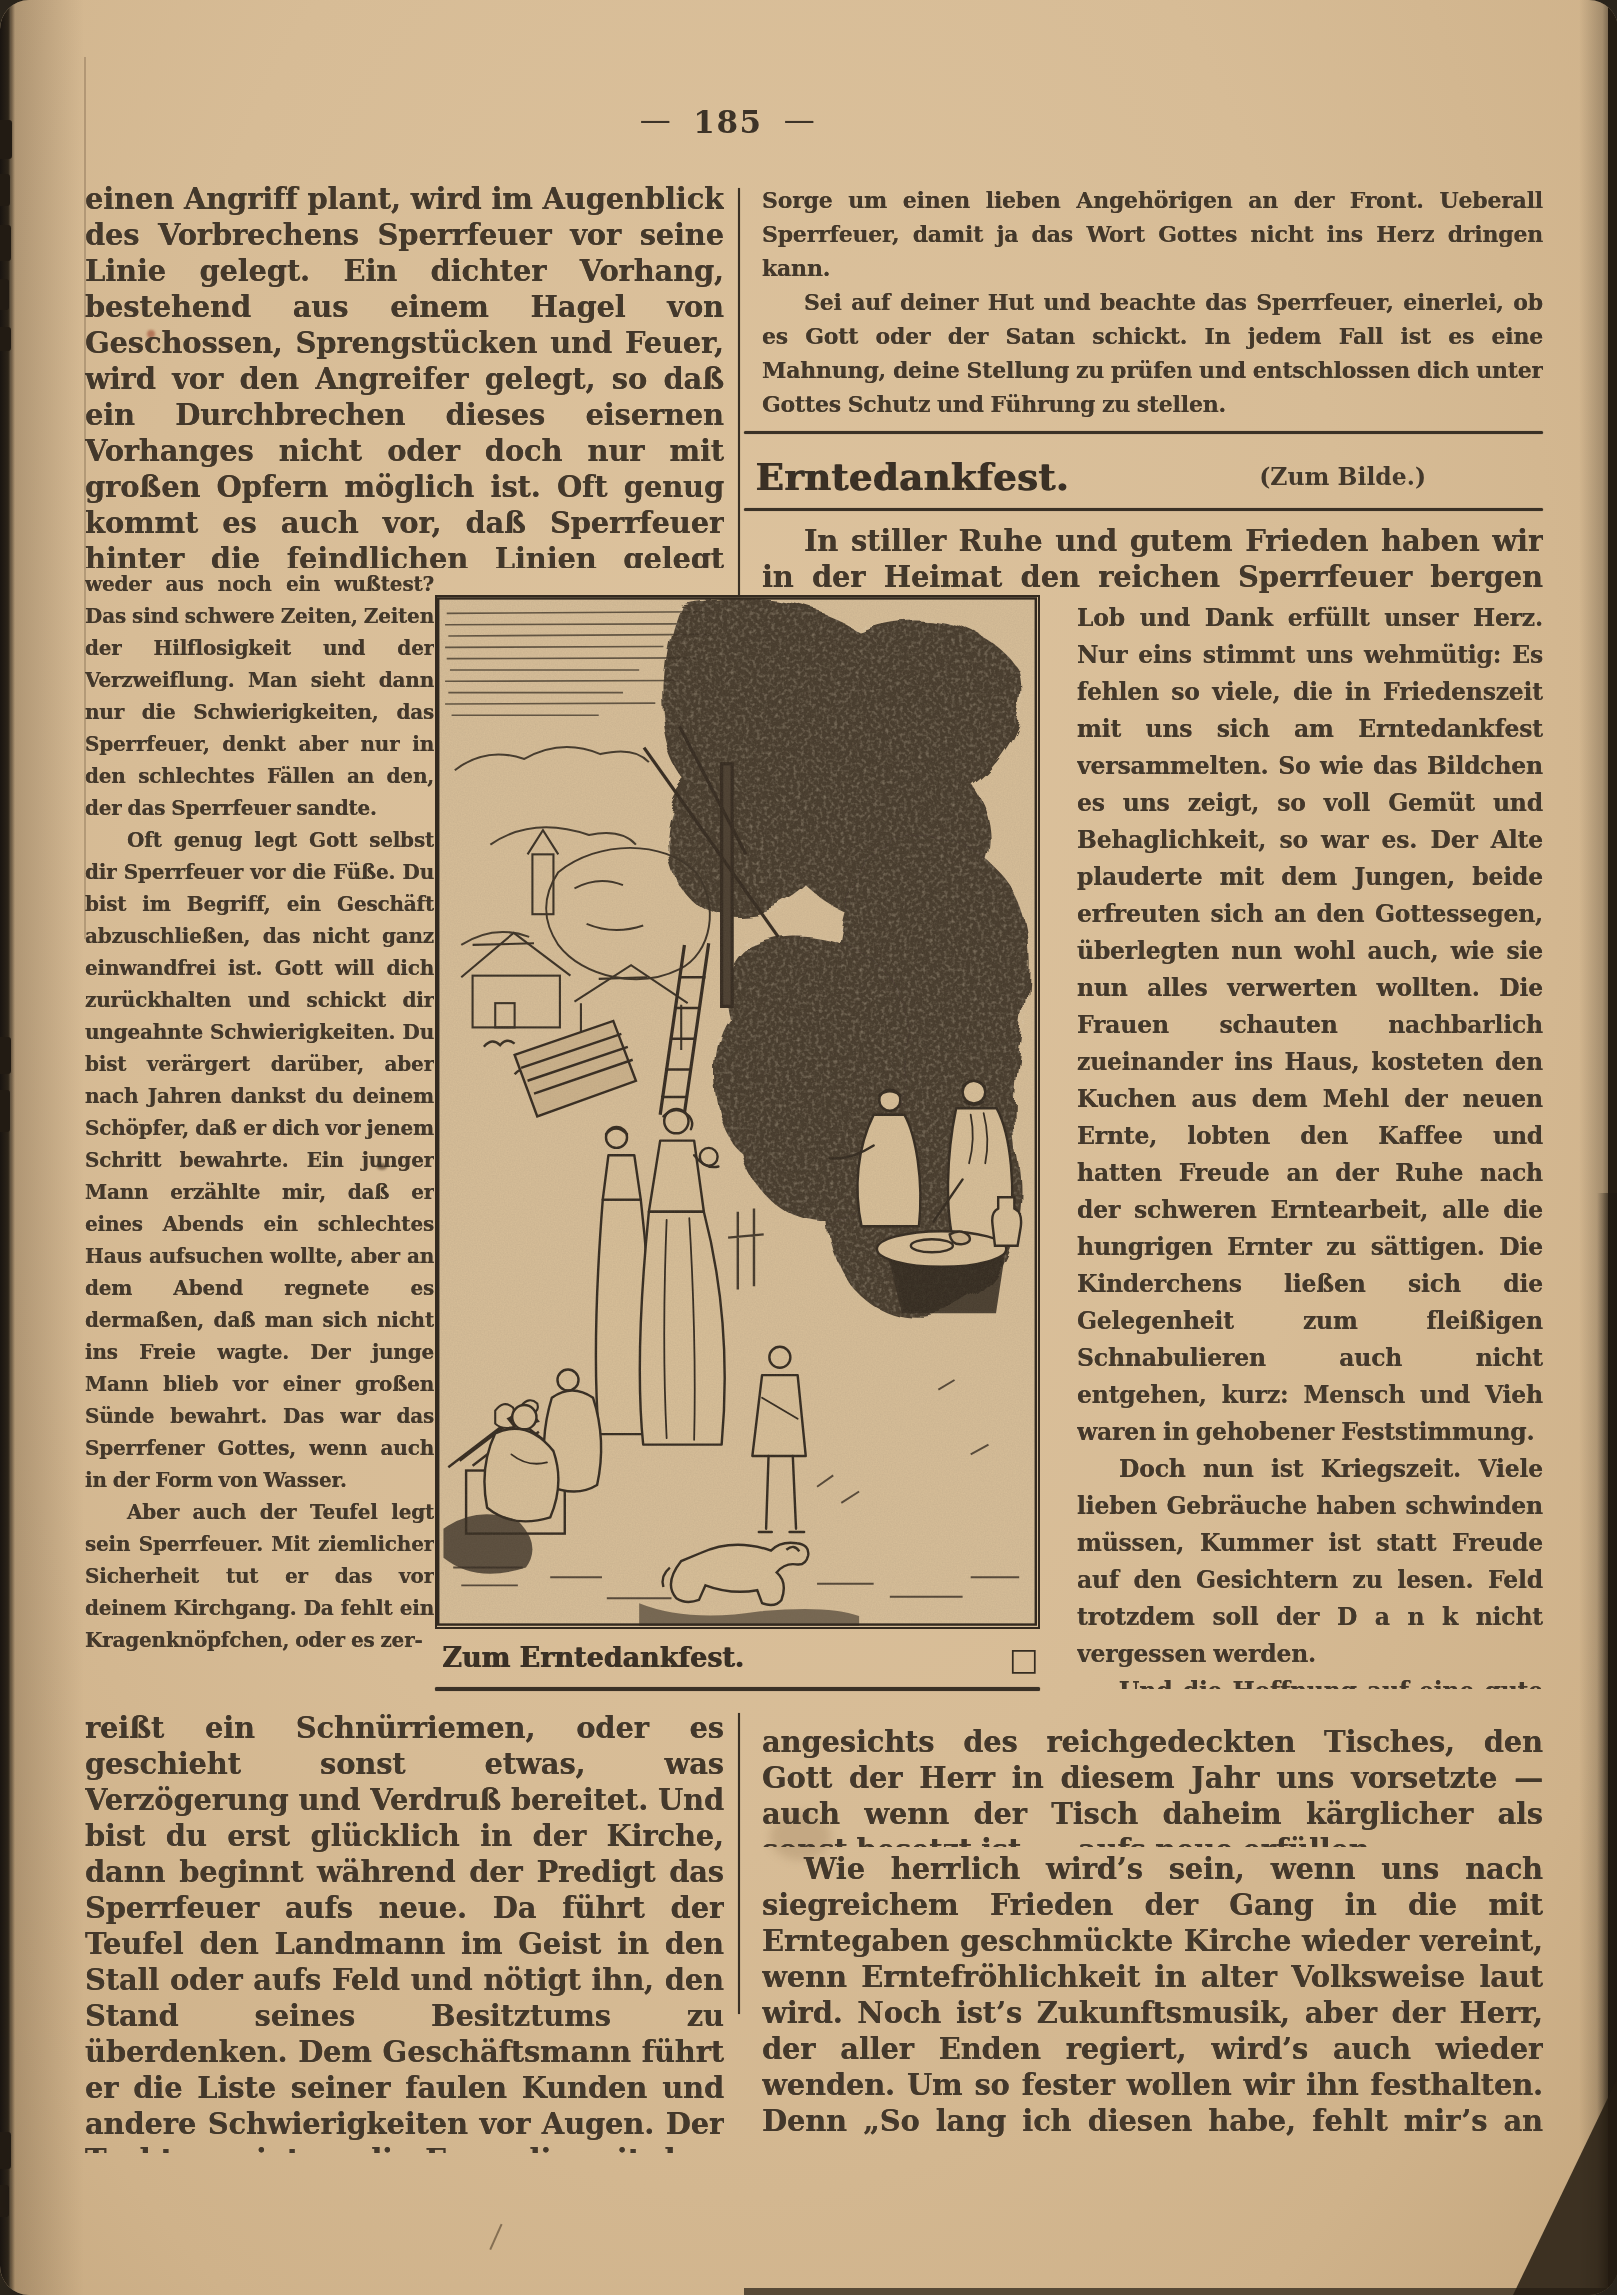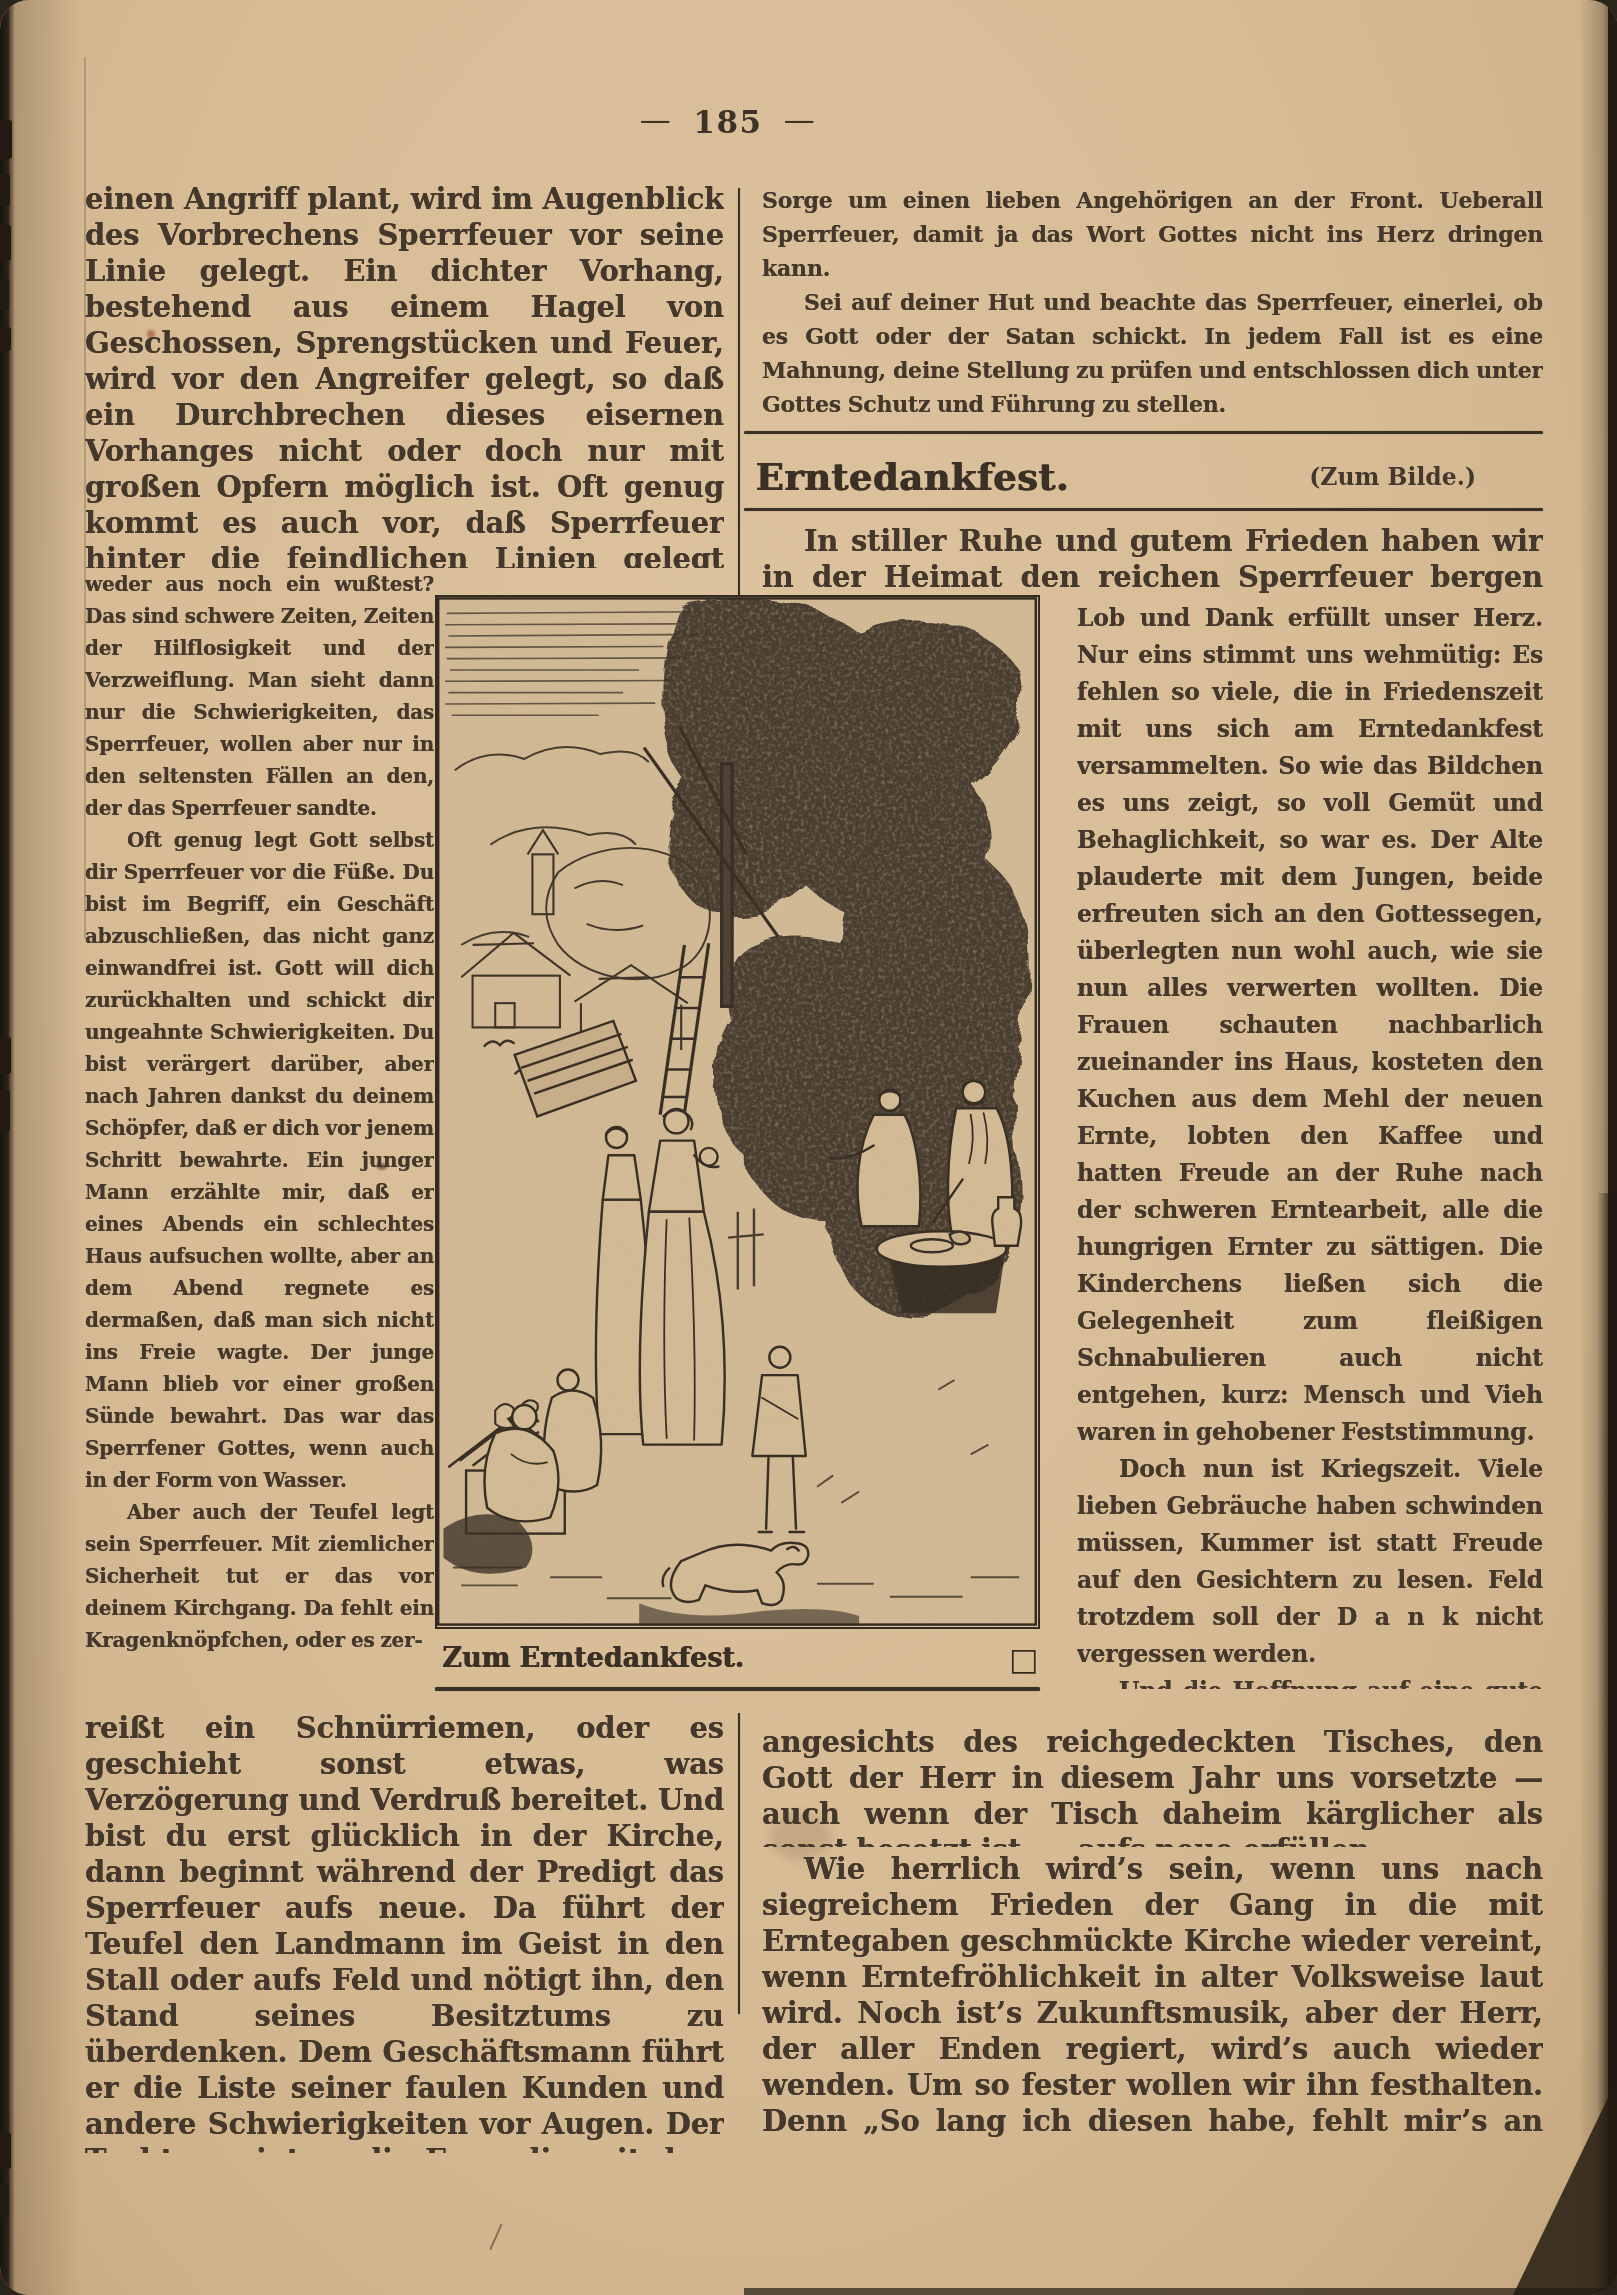--- a/index.html
+++ b/index.html
@@ -79,39 +79,39 @@
 
   <div class="abs vrule" style="left:738px;top:188px;height:408px;"></div>
   <div class="abs vrule" style="left:738px;top:1713px;height:301px;"></div>
 
   <div class="abs text wide clip" style="left:85px;top:181px;width:639px;height:387px;">
     <p>einen Angriff plant, wird im Augenblick des Vorbrechens Sperrfeuer vor seine Linie gelegt. Ein dichter Vorhang, bestehend aus einem Hagel von Geschossen, Sprengstücken und Feuer, wird vor den Angreifer gelegt, so daß ein Durchbrechen dieses eisernen Vorhanges nicht oder doch nur mit großen Opfern möglich ist. Oft genug kommt es auch vor, daß Sperrfeuer hinter die feindlichen Linien gelegt wird, um den Feinden ein Entweichen unmöglich zu machen, und die Reserven zu verhindern, helfend einzugreifen.</p>
 
   </div>
 
   <div class="abs text lnarrow clip" style="left:85px;top:568px;width:349px;height:1140px;">
-    <p>weder aus noch ein wußtest? Das sind schwere Zeiten, Zeiten der Hilflosigkeit und der Verzweiflung. Man sieht dann nur die Schwierigkeiten, das Sperrfeuer, wollen aber nur in den seltensten Fällen an den, der das Sperrfeuer sandte.</p>
+    <p>weder aus noch ein wußtest? Das sind schwere Zeiten, Zeiten der Hilflosigkeit und der Verzweiflung. Man sieht dann nur die Schwierigkeiten, das Sperrfeuer, denkt aber nur in den schlechtes Fällen an den, der das Sperrfeuer sandte.</p>
     <p class="indent">Oft genug legt Gott selbst dir Sperrfeuer vor die Füße. Du bist im Begriff, ein Geschäft abzuschließen, das nicht ganz einwandfrei ist. Gott will dich zurückhalten und schickt dir ungeahnte Schwierigkeiten. Du bist verärgert darüber, aber nach Jahren dankst du deinem Schöpfer, daß er dich vor jenem Schritt bewahrte. Ein junger Mann erzählte mir, daß er eines Abends ein schlechtes Haus aufsuchen wollte, aber an dem Abend regnete es dermaßen, daß man sich nicht ins Freie wagte. Der junge Mann blieb vor einer großen Sünde bewahrt. Das war das Sperrfener Gottes, wenn auch in der Form von Wasser.</p>
     <p class="indent">Aber auch der Teufel legt sein Sperrfeuer. Mit ziemlicher Sicherheit tut er das vor deinem Kirchgang. Da fehlt ein Kragenknöpfchen, oder es zer-</p>
   </div>
 
   <div class="abs text wide clip" style="left:85px;top:1710px;width:639px;height:443px;">
     <p>reißt ein Schnürriemen, oder es geschieht sonst etwas, was Verzögerung und Verdruß bereitet. Und bist du erst glücklich in der Kirche, dann beginnt während der Predigt das Sperrfeuer aufs neue. Da führt der Teufel den Landmann im Geist in den Stall oder aufs Feld und nötigt ihn, den Stand seines Besitztums zu überdenken. Dem Geschäftsmann führt er die Liste seiner faulen Kunden und andere Schwierigkeiten vor Augen. Der Tochter zeigt er die Freundin mit dem neuen Hut, und die Hausfrau erinnert er daran, daß während ihrer Abwesenheit sicher das Essen im Kochtopf anbrenne. Und wenn das alles nicht hilft, dann schickt er die quälende</p>
   </div>
 
   <div class="abs text rtop clip" style="left:762px;top:183px;width:781px;height:243px;">
     <p>Sorge um einen lieben Angehörigen an der Front. Ueberall Sperrfeuer, damit ja das Wort Gottes nicht ins Herz dringen kann.</p>
     <p class="indent">Sei auf deiner Hut und beachte das Sperrfeuer, einerlei, ob es Gott oder der Satan schickt. In jedem Fall ist es eine Mahnung, deine Stellung zu prüfen und entschlossen dich unter Gottes Schutz und Führung zu stellen.</p>
     <p class="sig-line">J. P</p>
   </div>
 
   <div class="abs rule" style="left:744px;top:431px;width:799px;height:3.2px;"></div>
   <div class="abs" style="left:744px;top:444px;width:799px;height:65px;display:flex;align-items:center;justify-content:space-between;">
     <span class="title" style="padding-left:11.3px;">Erntedankfest.</span>
-    <span class="note" style="margin-right:67px;">(Zum Bilde.)</span>
+    <span class="note" style="margin-right:117px;">(Zum Bilde.)</span>
   </div>
   <div class="abs rule" style="left:744px;top:508px;width:799px;height:3.2px;"></div>
 
   <div class="abs text wide clip" style="left:762px;top:523px;width:781px;height:74px;">
     <p class="indent">In stiller Ruhe und gutem Frieden haben wir in der Heimat den reichen Sperrfeuer bergen dürfen.</p>
   </div>
 
   <div class="abs text rnarrow clip" style="left:1077px;top:600px;width:466px;height:1089px;">
     <p>Lob und Dank erfüllt unser Herz. Nur eins stimmt uns wehmütig: Es fehlen so viele, die in Friedenszeit mit uns sich am Erntedankfest versammelten. So wie das Bildchen es uns zeigt, so voll Gemüt und Behaglichkeit, so war es. Der Alte plauderte mit dem Jungen, beide erfreuten sich an den Gottessegen, überlegten nun wohl auch, wie sie nun alles verwerten wollten. Die Frauen schauten nachbarlich zueinander ins Haus, kosteten den Kuchen aus dem Mehl der neuen Ernte, lobten den Kaffee und hatten Freude an der Ruhe nach der schweren Erntearbeit, alle die hungrigen Ernter zu sättigen. Die Kinderchens ließen sich die Gelegenheit zum fleißigen Schnabulieren auch nicht entgehen, kurz: Mensch und Vieh waren in gehobener Feststimmung.</p>
     <p class="indent">Doch nun ist Kriegszeit. Viele lieben Gebräuche haben schwinden müssen, Kummer ist statt Freude auf den Gesichtern zu lesen. Feld trotzdem soll der D a n k nicht vergessen werden.</p>

